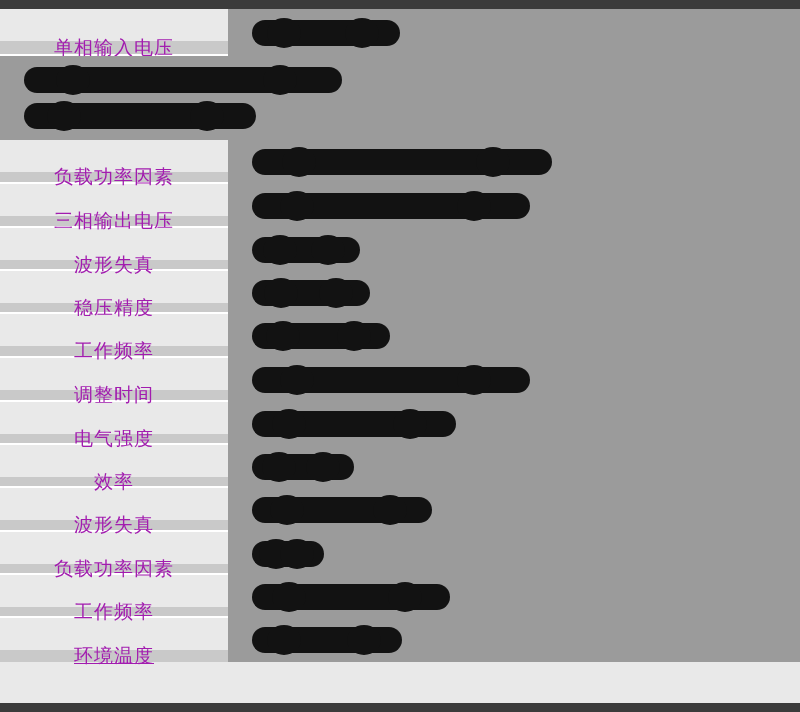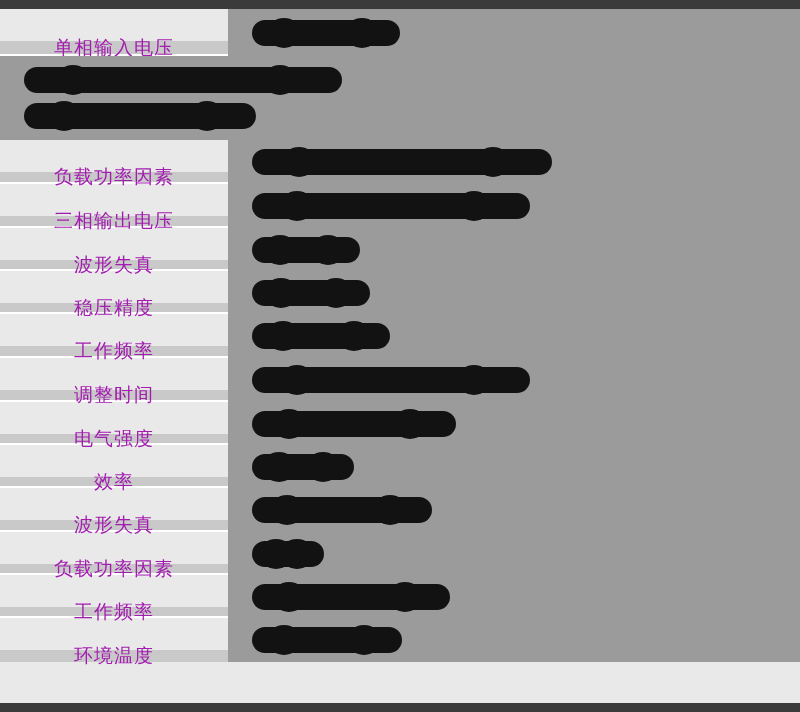--- a/index.html
+++ b/index.html
@@ -51,21 +51,21 @@
     align-items: center;
     justify-content: center;
     box-sizing: border-box;
     border-bottom: 2px solid #ffffff;
     color: #a21caf;
     font-size: 19px;
     letter-spacing: 1px;
     font-family: "DejaVu Sans", sans-serif;
     margin-top: 32px;
   }
-  .row:last-child .label-cell { border-bottom: none; }
+  .row:last-child .label-cell { border-bottom: none; text-decoration: underline; }
 
   .value-cell {
     position: relative;
     flex: 1 1 auto;
     background: #9b9b9b;
     box-sizing: border-box;
     display: flex;
     flex-direction: column;
     justify-content: center;
     gap: 6px;

